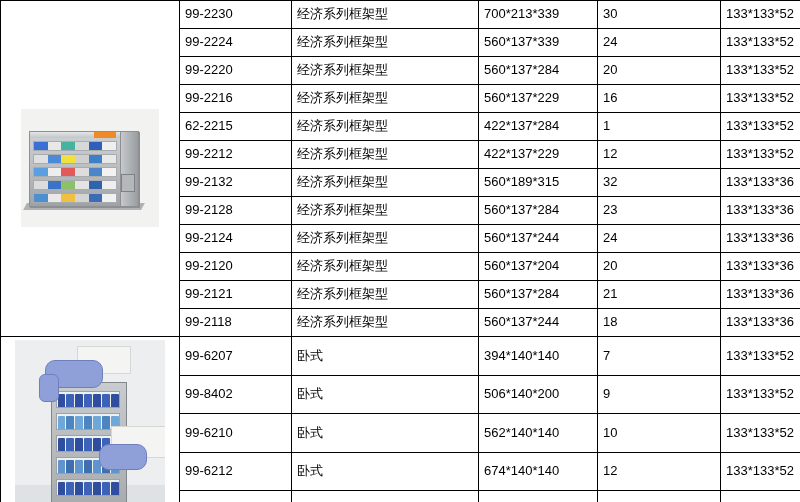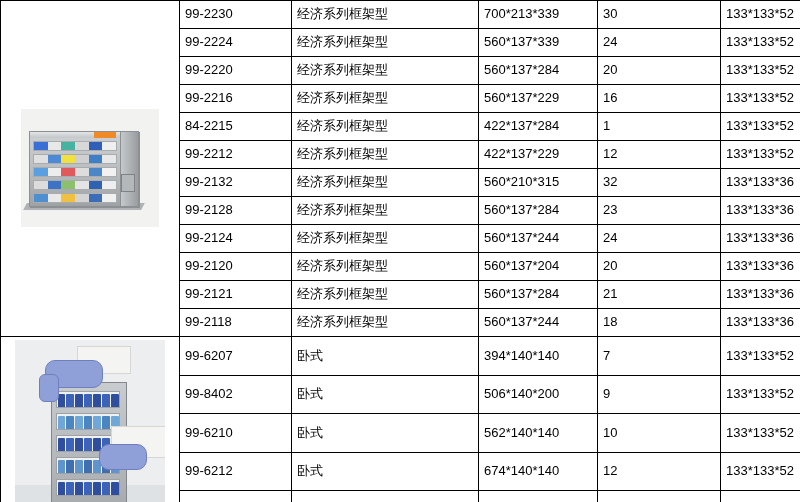--- a/index.html
+++ b/index.html
@@ -289,39 +289,39 @@
 
       <tr class="row-h">
         <td class="c-model">99-2216</td>
         <td class="c-type">经济系列框架型</td>
         <td class="c-dim">560*137*229</td>
         <td class="c-count">16</td>
         <td class="c-box">133*133*52</td>
       </tr>
 
       <tr class="row-h">
-        <td class="c-model">84-2215</td>
+        <td class="c-model">62-2215</td>
         <td class="c-type">经济系列框架型</td>
         <td class="c-dim">422*137*284</td>
         <td class="c-count">1</td>
         <td class="c-box">133*133*52</td>
       </tr>
 
       <tr class="row-h">
         <td class="c-model">99-2212</td>
         <td class="c-type">经济系列框架型</td>
         <td class="c-dim">422*137*229</td>
         <td class="c-count">12</td>
         <td class="c-box">133*133*52</td>
       </tr>
 
       <tr class="row-h">
         <td class="c-model">99-2132</td>
         <td class="c-type">经济系列框架型</td>
-        <td class="c-dim">560*210*315</td>
+        <td class="c-dim">560*189*315</td>
         <td class="c-count">32</td>
         <td class="c-box">133*133*36</td>
       </tr>
 
       <tr class="row-h">
         <td class="c-model">99-2128</td>
         <td class="c-type">经济系列框架型</td>
         <td class="c-dim">560*137*284</td>
         <td class="c-count">23</td>
         <td class="c-box">133*133*36</td>

